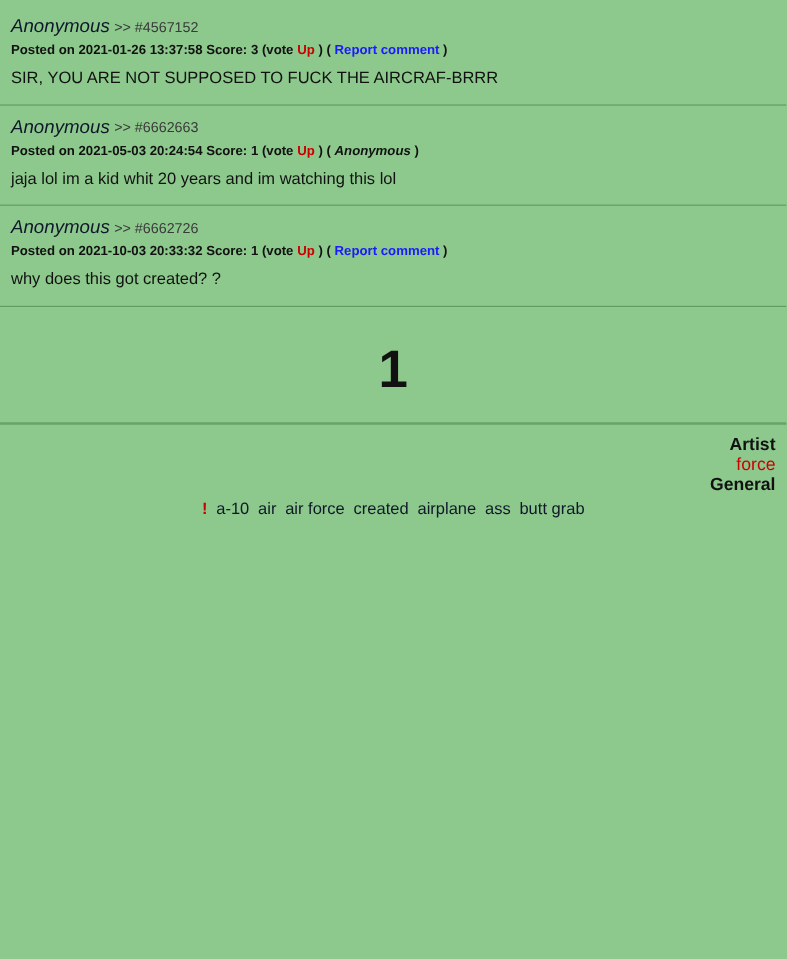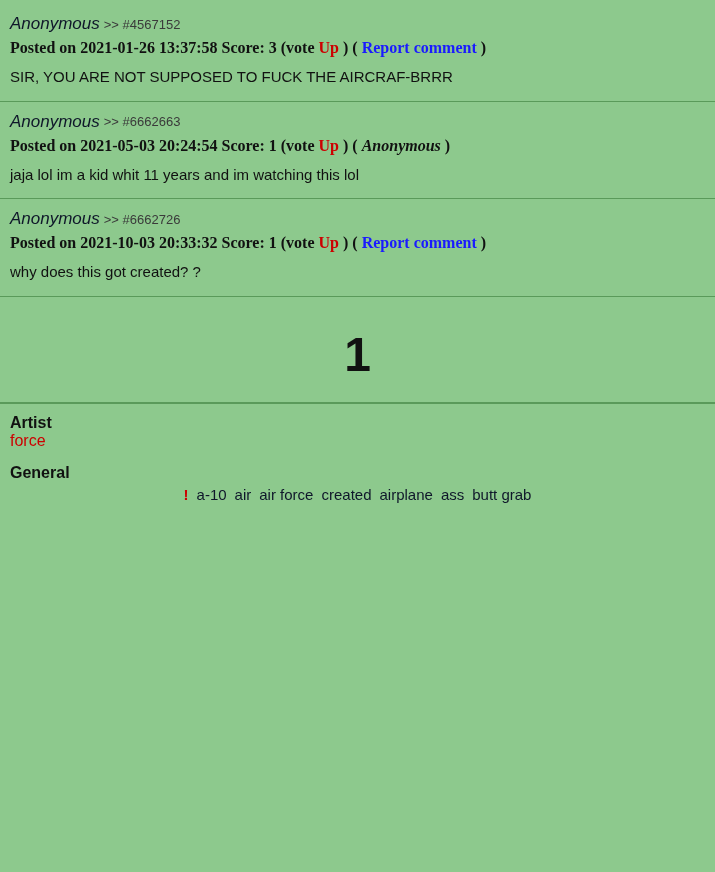--- a/index.html
+++ b/index.html
@@ -42,25 +42,24 @@
       font-weight: normal;
       font-style: italic;
     }
 
     .comment-id {
       color: #3a3a3a;
       font-size: 13px;
     }
 
     .comment-meta {
-      font-size: 16px;
+      font-size: 12px;
       font-weight: bold;
       margin-bottom: 6px;
       line-height: 1.5;
-      font-family: Liberation Serif, serif;
     }
 
     .vote-up {
       color: #cc0000;
       font-weight: bold;
     }
 
     .report-link {
       color: #1a1aff;
       font-weight: bold;
@@ -84,41 +83,41 @@
     }
 
     .page-number {
       font-size: 48px;
       font-weight: bold;
       color: #111;
     }
 
     .footer-section {
       padding: 10px;
-      text-align: left;
+      text-align: right;
       border-top: 1px solid #5a9a5a;
     }
 
     .footer-artist-label {
       font-weight: bold;
       font-size: 16px;
       color: #111;
     }
 
     .footer-artist-name {
       color: #cc0000;
       font-size: 16px;
       font-weight: normal;
     }
 
     .footer-general-label {
       font-weight: bold;
       font-size: 16px;
       color: #111;
-      margin-top: 14px;
+      margin-top: 0;
     }
 
     .footer-tags {
       display: flex;
       flex-wrap: wrap;
       justify-content: center;
       gap: 8px;
       margin-top: 4px;
       font-size: 15px;
     }
@@ -159,21 +158,21 @@
       <span class="comment-id">&gt;&gt; #6662663</span>
     </div>
     <div class="comment-meta">
       <span>Posted on 2021-05-03 20:24:54 Score: 1 (vote</span>
       <span> </span>
       <span class="vote-up">Up</span>
       <span>) ( </span>
       <span class="reported-text">Anonymous</span>
       <span> )</span>
     </div>
-    <div class="comment-body">jaja lol im a kid whit 11 years and im watching this lol</div>
+    <div class="comment-body">jaja lol im a kid whit 20 years and im watching this lol</div>
   </div>
 
   <div class="comment-block">
     <div class="comment-header-line">
       <span class="commenter-name">Anonymous</span>
       <span class="comment-id">&gt;&gt; #6662726</span>
     </div>
     <div class="comment-meta">
       <span>Posted on 2021-10-03 20:33:32 Score: 1 (vote</span>
       <span> </span>

